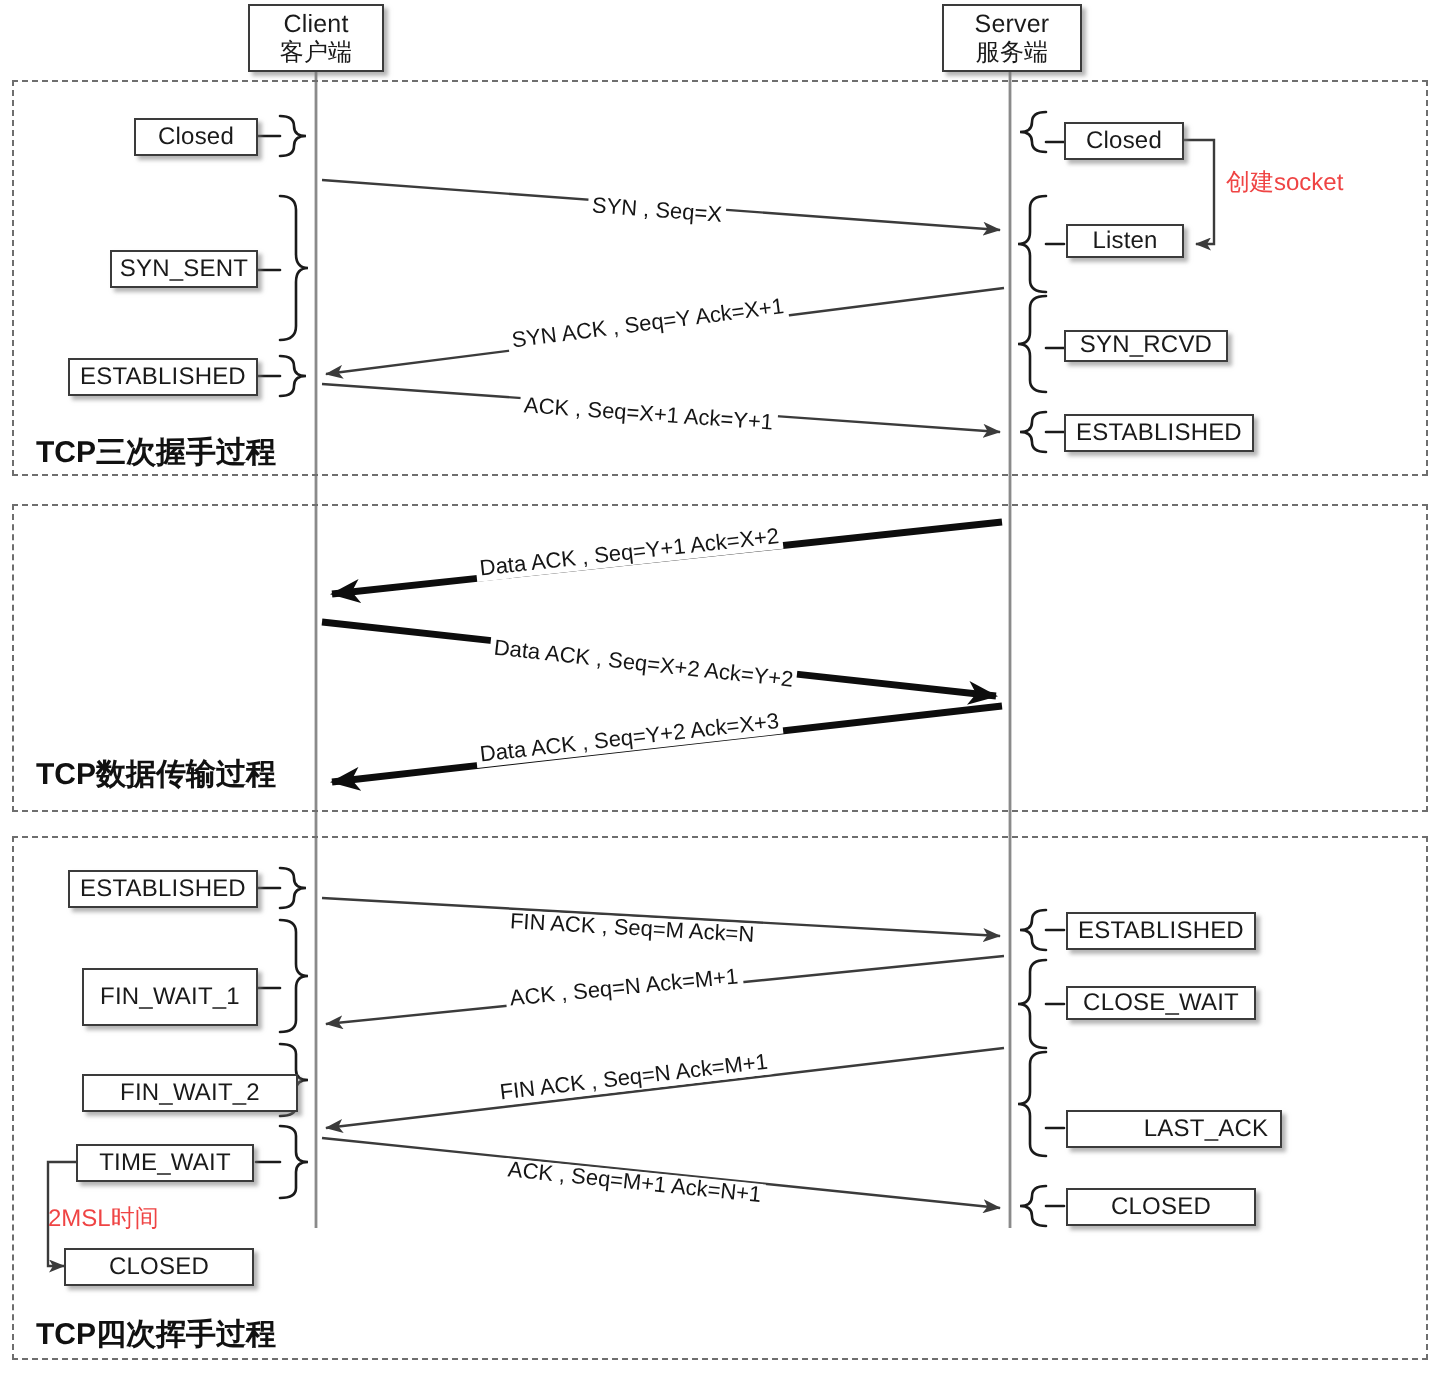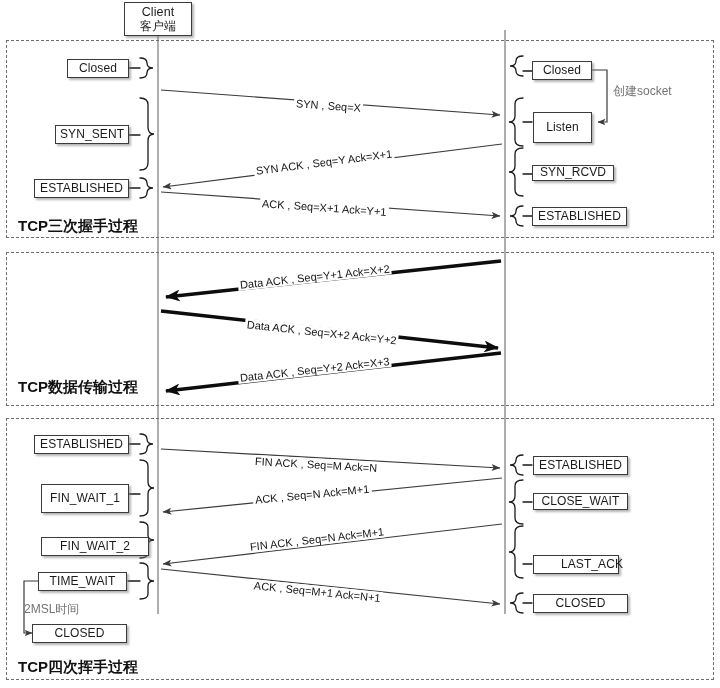--- a/index.html
+++ b/index.html
@@ -60,21 +60,21 @@
     position: absolute;
     font-size: 15px;
     font-weight: bold;
     color: #111111;
     white-space: nowrap;
   }
   
   .note {
     position: absolute;
     font-size: 12px;
-    color: #737373;
+    color: #ef4444;
     white-space: nowrap;
   }
   
   .msg {
     position: absolute;
     font-size: 11px;
     color: #151515;
     white-space: nowrap;
     background: #ffffff;
     padding: 0 2px;
@@ -213,35 +213,39 @@
   </svg>
 
   <div class="section-frame" style="left:6px; top:40px; width:708px; height:198px;"></div>
   <div class="section-frame" style="left:6px; top:252px; width:708px; height:154px;"></div>
   <div class="section-frame" style="left:6px; top:418px; width:708px; height:262px;"></div>
 
   <div class="box header" style="left:124px; top:2px; width:68px; height:34px;">
     <span>Client</span>
     <span class="cn">客户端</span>
   </div>
+  <div class="box header" style="left:471px; top:2px; width:70px; height:34px;">
+    <span>Server</span>
+    <span class="cn">服务端</span>
+  </div>
 
   <div class="box" style="left:67px; top:59px; width:62px; height:19px;">
     <span>Closed</span>
   </div>
   <div class="box" style="left:55px; top:125px; width:74px; height:19px;">
     <span>SYN_SENT</span>
   </div>
   <div class="box" style="left:34px; top:179px; width:95px; height:19px;">
     <span>ESTABLISHED</span>
   </div>
 
   <div class="box" style="left:532px; top:61px; width:60px; height:19px;">
     <span>Closed</span>
   </div>
-  <div class="box" style="left:533px; top:112px; width:59px; height:31px;">
+  <div class="box" style="left:533px; top:112px; width:59px; height:17px;">
     <span>Listen</span>
   </div>
   <div class="box" style="left:532px; top:165px; width:82px; height:16px;">
     <span>SYN_RCVD</span>
   </div>
   <div class="box" style="left:532px; top:207px; width:95px; height:19px;">
     <span>ESTABLISHED</span>
   </div>
 
   <div class="note" style="left:613px; top:83px;">
@@ -287,21 +291,21 @@
   <div class="note" style="left:24px; top:601px;">
     <span>2MSL时间</span>
   </div>
 
   <div class="box" style="left:533px; top:456px; width:95px; height:19px;">
     <span>ESTABLISHED</span>
   </div>
   <div class="box" style="left:533px; top:493px; width:95px; height:17px;">
     <span>CLOSE_WAIT</span>
   </div>
-  <div class="box" style="left:533px; top:555px; width:86px; height:19px;padding-left:32px;">
+  <div class="box" style="left:533px; top:555px; width:108px; height:19px;padding-left:32px;">
     <span>LAST_ACK</span>
   </div>
   <div class="box" style="left:533px; top:594px; width:95px; height:19px;">
     <span>CLOSED</span>
   </div>
 
   <div class="msg" style="left:253px; top:455px; transform: rotate(3.2deg);">
     <span>FIN ACK , Seq=M Ack=N</span>
   </div>
   <div class="msg" style="left:253px; top:494px; transform: rotate(-5.6deg);">

